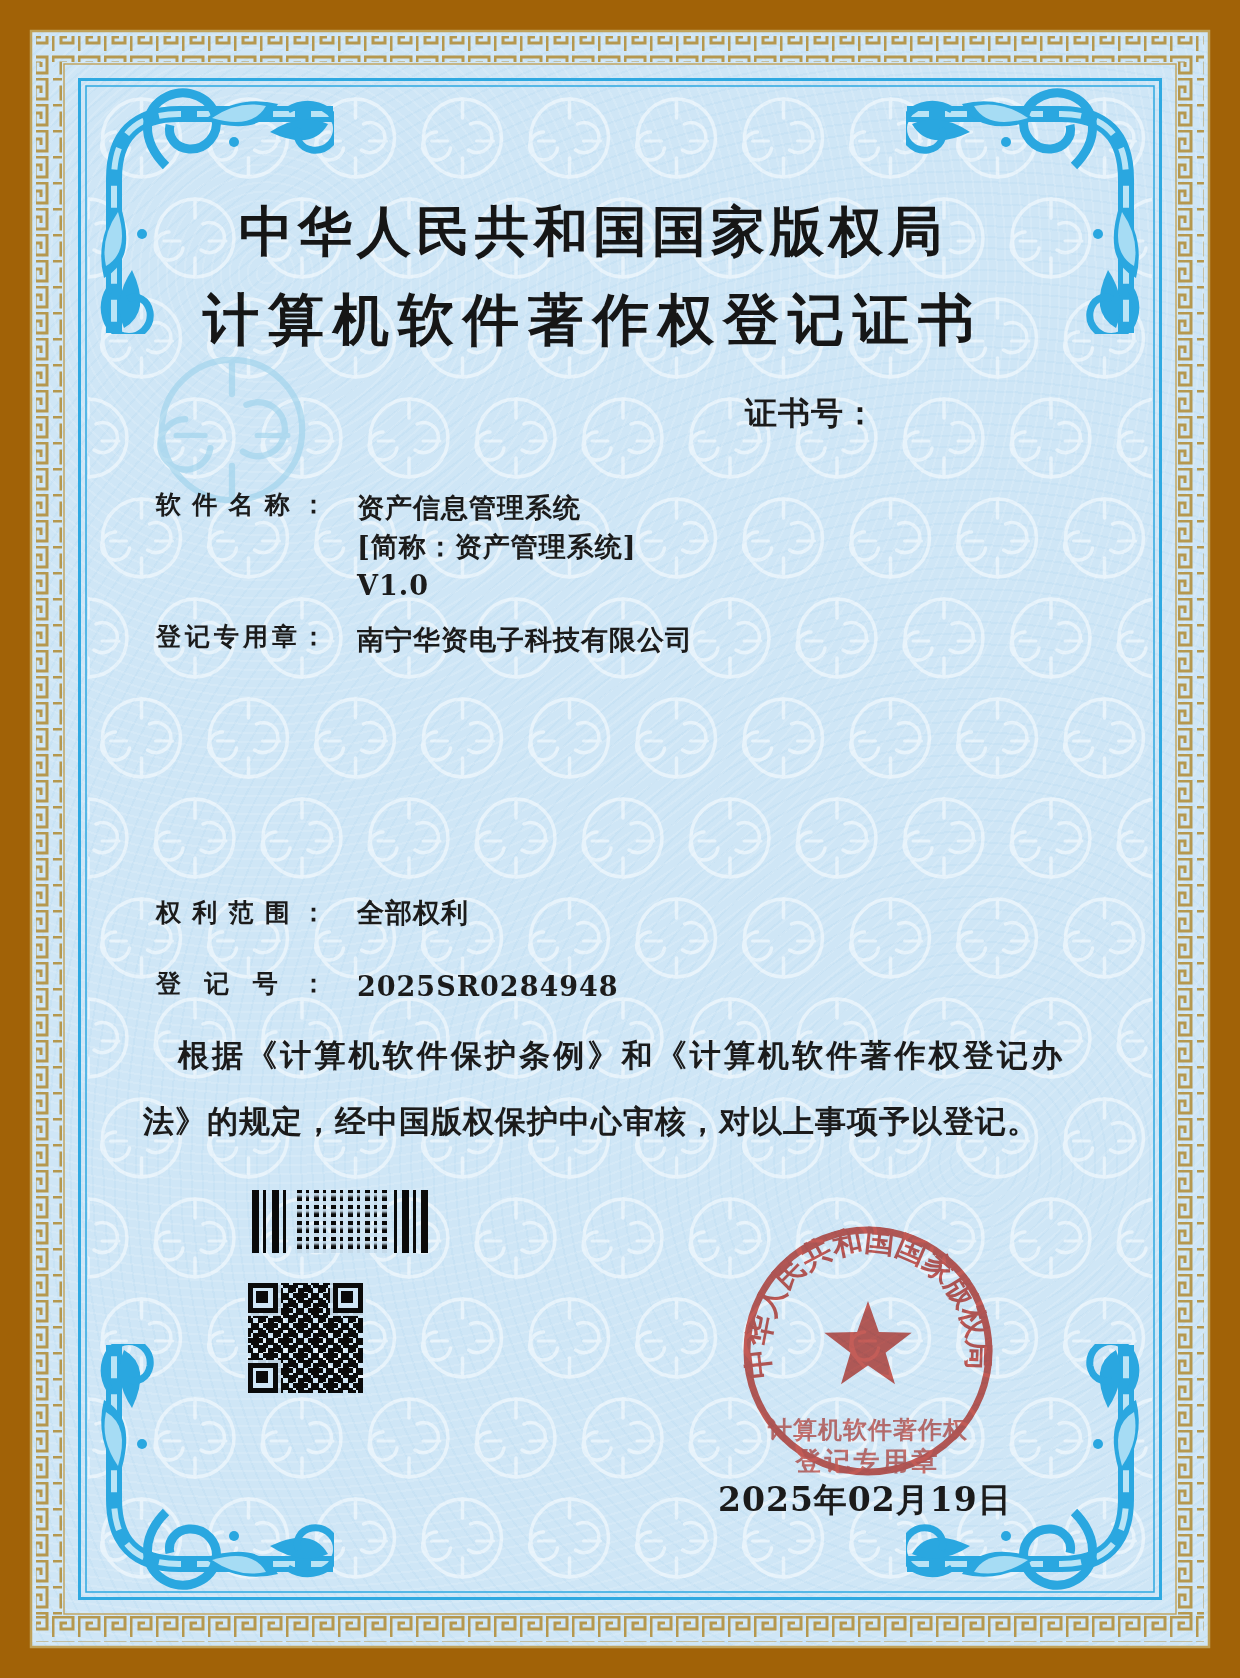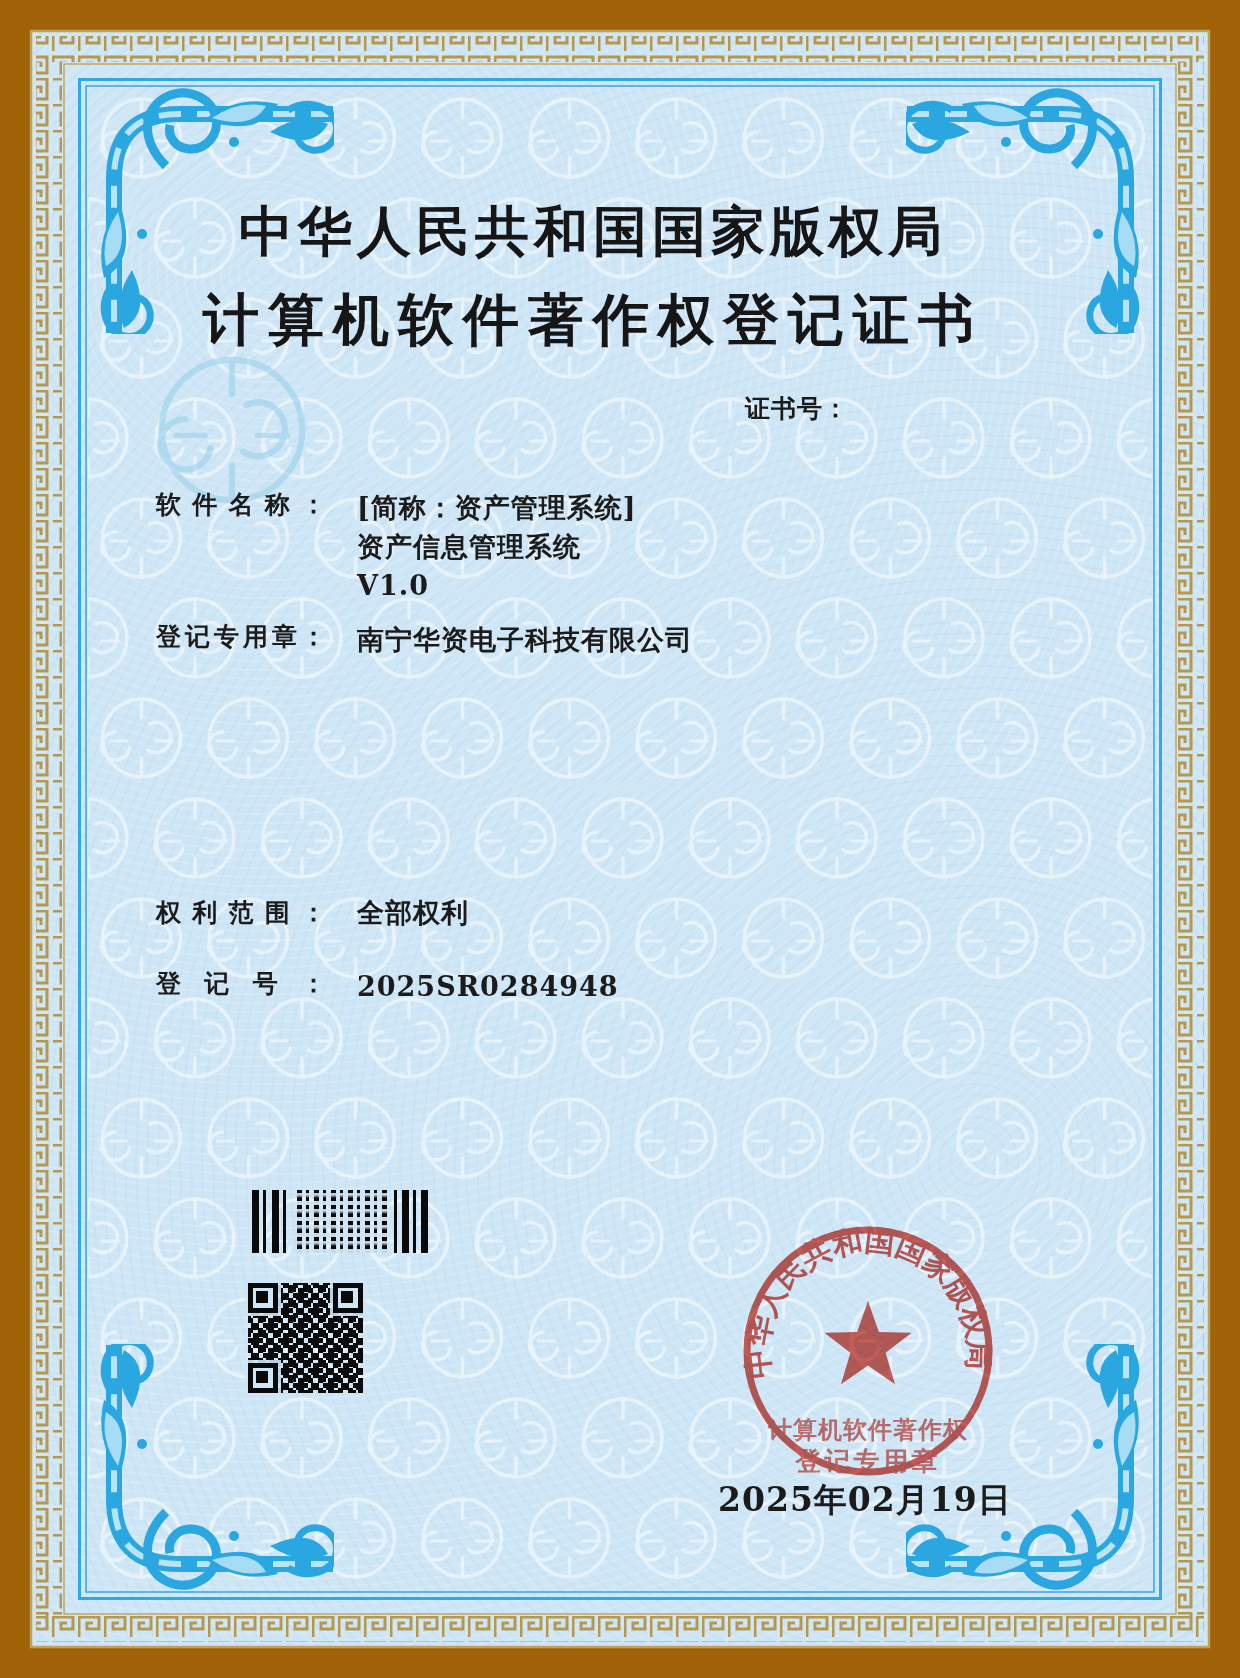--- a/index.html
+++ b/index.html
@@ -11,21 +11,21 @@
       repeating-radial-gradient(circle at 20% 15%, rgba(255,255,255,.12) 0 2px, rgba(255,255,255,0) 2px 9px),
       repeating-radial-gradient(circle at 80% 70%, rgba(140,195,230,.10) 0 2px, rgba(255,255,255,0) 2px 11px);}
   svg.layer{position:absolute;left:0;top:0;}
   .corner{position:absolute;width:260px;height:260px;}
   .corner.tr{transform:scaleX(-1);}
   .corner.bl{transform:scaleY(-1);}
   .corner.br{transform:scale(-1,-1);}
   .title{position:absolute;left:0;width:1186px;text-align:center;font-weight:700;color:#161616;}
   #title1{top:196px;font-size:54px;letter-spacing:5px;}
   #title2{top:283px;font-size:56px;letter-spacing:9px;}
-  .certno{position:absolute;left:745px;top:392px;font-size:25px;font-weight:700;letter-spacing:1px;display:flex;gap:7px;white-space:nowrap;}
+  .certno{position:absolute;left:745px;top:392px;font-size:32px;font-weight:700;letter-spacing:1px;display:flex;gap:7px;white-space:nowrap;}
   .frow{position:absolute;left:156px;display:flex;margin-top:16px;}
   .flabel{display:inline-block;width:170px;font-size:25px;font-weight:700;text-align:justify;text-align-last:justify;text-justify:inter-character;flex:0 0 170px;}
   .fvals{position:absolute;left:201px;width:640px;}
   .fvals div{font-size:27px;font-weight:700;line-height:39px;letter-spacing:1px;white-space:nowrap;}
   #row1{top:472px;} #row2{top:604px;} #row3{top:808px;} #row4{top:880px;align-items:center;} #row5{top:951px;}
   .statement{position:absolute;left:143px;top:1022px;width:920px;font-size:31px;font-weight:600;line-height:66px;
     letter-spacing:1px;text-align:justify;text-justify:inter-ideograph;text-indent:35px;}
   .barcode{position:absolute;left:252px;top:1190px;width:178px;height:63px;display:flex;}
   .bar-left{width:40px;height:100%;background:repeating-linear-gradient(90deg,#0a0a0a 0 7px,rgba(0,0,0,0) 7px 11px,#0a0a0a 11px 14px,rgba(0,0,0,0) 14px 20px);}
   .bar-mid{flex:1;height:100%;margin:0 5px;background:
@@ -133,22 +133,22 @@
   <div class="title" id="title1" data-interactable="false">中华人民共和国国家版权局</div>
   <div class="title" id="title2" data-interactable="false">计算机软件著作权登记证书</div>
 
   <div class="certno" data-interactable="false">
     <span data-interactable="false">证书号：</span>
   </div>
 
   <div class="frow" id="row1" data-interactable="false">
     <span class="flabel" data-interactable="false">软件名称：</span>
     <span class="fvals">
+      <div data-interactable="false">资产信息管理系统</div>
       <div data-interactable="false">[简称：资产管理系统]</div>
-      <div data-interactable="false">资产信息管理系统</div>
       <div data-interactable="false">V1.0</div>
     </span>
   </div>
   <div class="frow" id="row2" data-interactable="false">
     <span class="flabel" data-interactable="false">登记专用章：</span>
     <span class="fvals">
         <div data-interactable="false">南宁华资电子科技有限公司</div>
       </span>
   </div>
   <div class="frow" id="row4" data-interactable="false">
@@ -157,20 +157,21 @@
         <div data-interactable="false">全部权利</div>
       </span>
   </div>
   <div class="frow" id="row5" data-interactable="false">
     <span class="flabel" data-interactable="false">登记号：</span>
     <span class="fvals">
         <div data-interactable="false">2025SR0284948</div>
       </span>
   </div>
 
+  <div class="statement" data-interactable="false">根据《计算机软件保护条例》和《计算机软件著作权登记办法》的规定，经中国版权保护中心审核，对以上事项予以登记。</div>
 
   <div class="barcode" data-interactable="false">
     <div class="bar-left" data-interactable="false"></div>
     <div class="bar-mid" data-interactable="false"></div>
     <div class="bar-right" data-interactable="false"></div>
   </div>
 
   <div class="qr" data-interactable="false">
     <div class="finder tl" data-interactable="false"></div>
     <div class="finder tr" data-interactable="false"></div>

